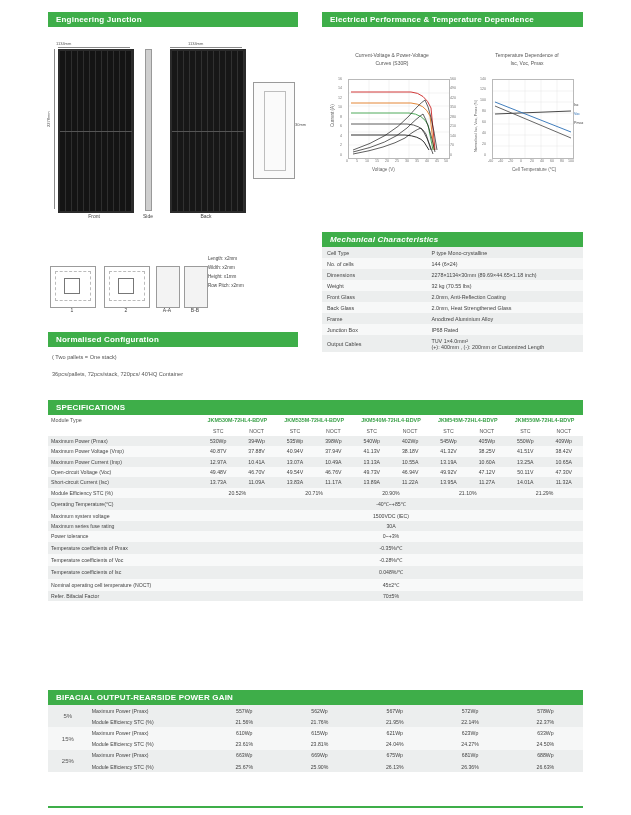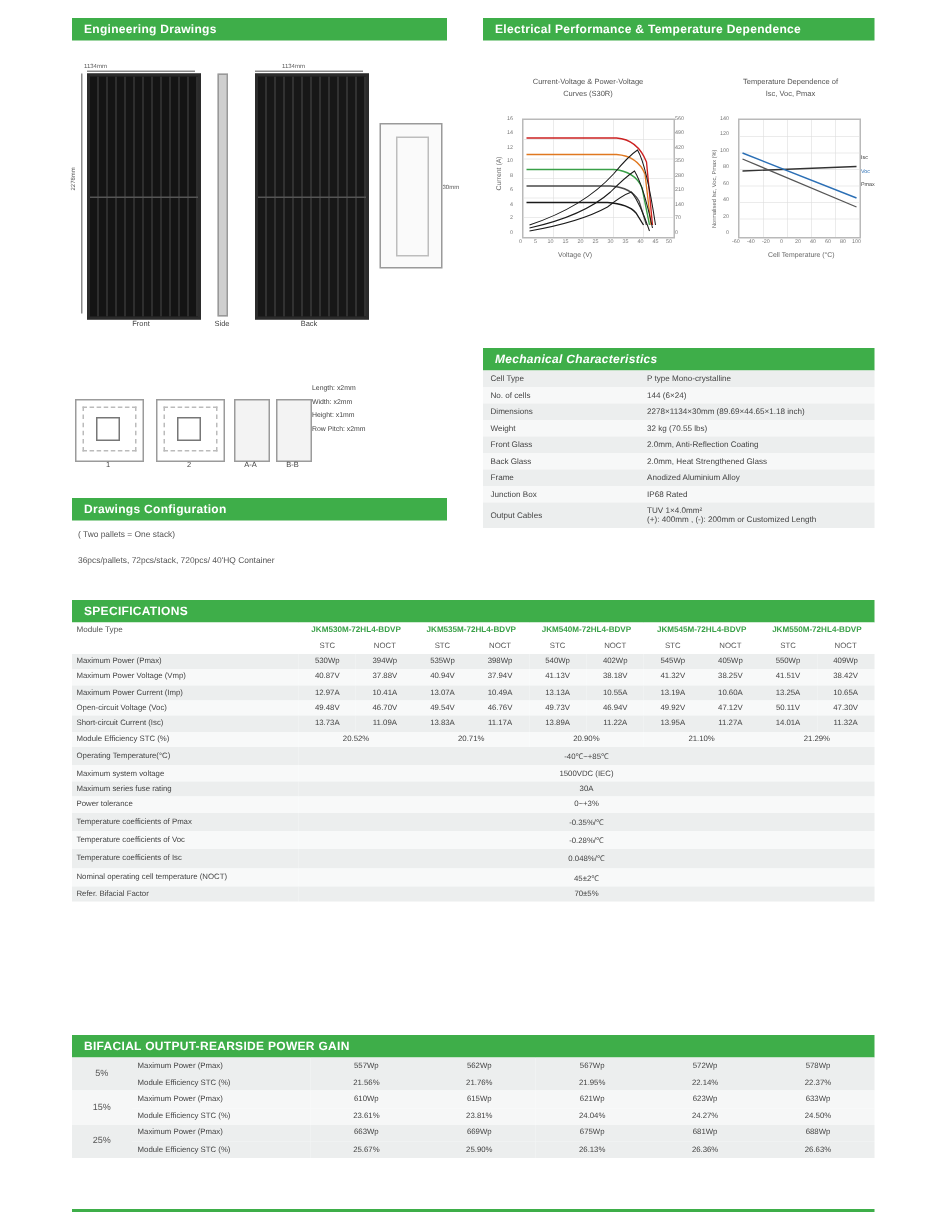--- a/index.html
+++ b/index.html
@@ -105,21 +105,21 @@
   .bif-t .v{text-align:center;width:78px;}
   .bif-t tr.g1{background:#eceeee;}
   .bif-t tr.g2{background:#f6f7f7;}
   .footer-line{position:absolute;left:48px;top:806px;width:535px;height:2px;background:#3eae49;}
   svg{display:block;}
 </style>
 </head>
 <body>
 
 <div class="panel" id="eng-panel">
-  <div class="green-bar">Engineering Drawings</div>
+  <div class="green-bar">Engineering Junction</div>
   <div id="eng-body">
 
     <div class="module-front"></div>
     <div class="side-strip"></div>
     <div class="module-back"></div>
 
     <div class="dim-label" style="left:8px;top:14px;">1134mm</div>
     <div class="dim-label" style="left:-2px;top:100px;transform:rotate(-90deg);transform-origin:left top;">2278mm</div>
     <div class="dim-label" style="left:140px;top:14px;">1134mm</div>
     <div class="dim-label" style="left:247px;top:95px;">30mm</div>
@@ -157,21 +157,21 @@
 
   <div id="frame-legend">
     <div>Length: x2mm</div>
     <div>Width: x2mm</div>
     <div>Height: x1mm</div>
     <div>Row Pitch: x2mm</div>
   </div>
 </div>
 
 <div class="panel" id="pack-panel">
-  <div class="green-bar">Drawings Configuration</div>
+  <div class="green-bar">Normalised Configuration</div>
   <div id="pack-body">
     <div>( Two pallets = One stack)</div>
     <div style="margin-top:6px;">36pcs/pallets, 72pcs/stack, 720pcs/ 40'HQ Container</div>
   </div>
 </div>
 
 <div class="panel" id="elec-panel">
   <div class="green-bar">Electrical Performance &amp; Temperature Dependence</div>
   <div id="elec-body">
 

